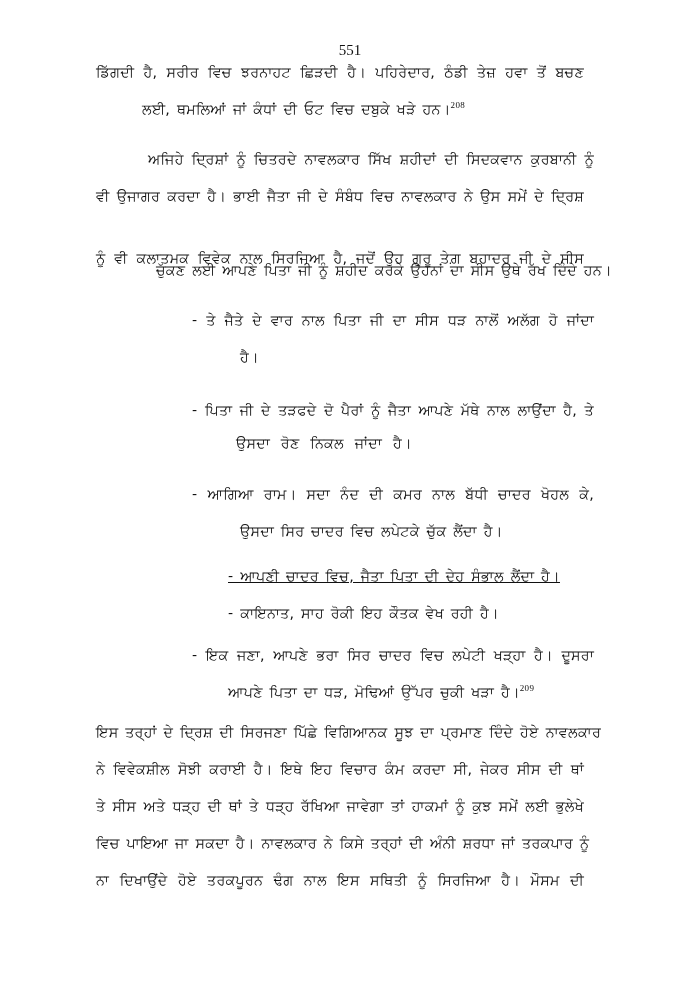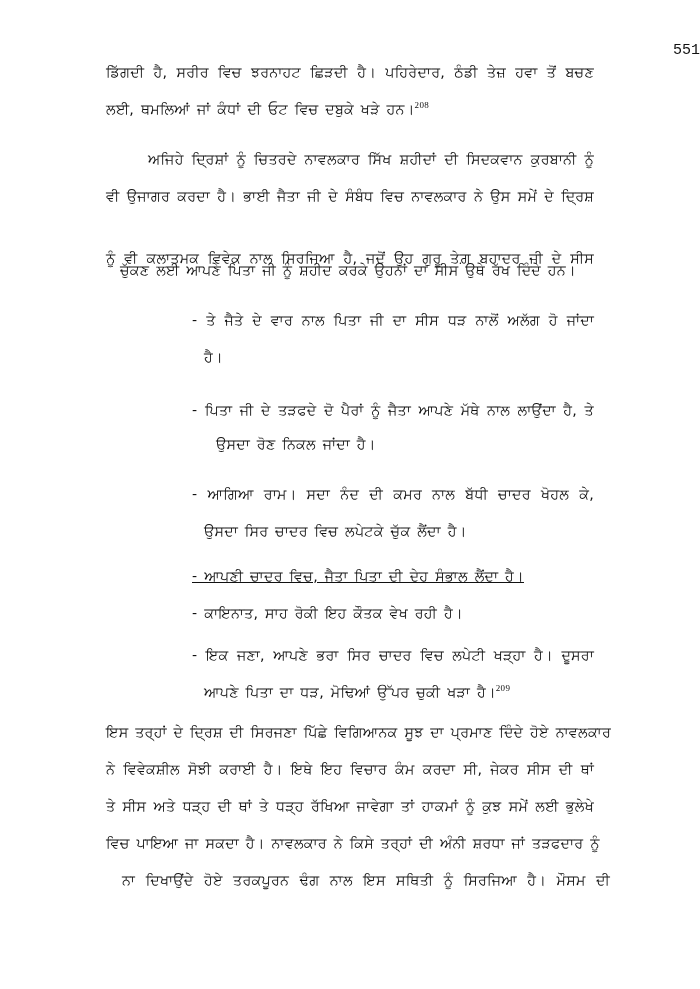--- a/index.html
+++ b/index.html
@@ -13,39 +13,39 @@
       position: relative;
       overflow: hidden;
       font-family: "DejaVu Sans", sans-serif;
       color: #111111;
     }
     .page-number {
       position: absolute;
       top: 42px;
       left: 0;
       width: 700px;
-      text-align: right;
-      font-family: Liberation Mono, monospace;
+      text-align: center;
+      font-family: Liberation Serif, serif;
       font-size: 15px;
     }
     .line {
       position: absolute;
       font-size: 14.2px;
       white-space: nowrap;
       line-height: 20px;
       letter-spacing: 0.3px;
       word-spacing: 2px;
     }
     .justify {
-      left: 106px;
+      left: 96px;
       width: 488px;
       text-align: justify;
       text-align-last: justify;
     }
-    .plain { text-align: left; }
+    .plain { text-align: left; margin-left: 36px; }
     sup {
       font-family: "Liberation Serif", serif;
       font-size: 9px;
       vertical-align: super;
       line-height: 0;
     }
   </style>
 </head>
 <body>
 
@@ -65,39 +65,39 @@
     <div class="line plain" style="top:260px; left:120px;">ਚੁੱਕਣ ਲਈ ਆਪਣੇ ਪਿਤਾ ਜੀ ਨੂੰ ਸ਼ਹੀਦ ਕਰਕੇ ਉਹਨਾਂ ਦਾ ਸੀਸ ਉਥੇ ਰੱਖ ਦਿੰਦੇ ਹਨ।</div>
   </div>
 
   <div>
     <div>
       <div class="line" style="top:310px; left:192px; width:402px; text-align:justify; text-align-last:justify;">- ਤੇ ਜੈਤੇ ਦੇ ਵਾਰ ਨਾਲ ਪਿਤਾ ਜੀ ਦਾ ਸੀਸ ਧੜ ਨਾਲੋਂ ਅਲੱਗ ਹੋ ਜਾਂਦਾ</div>
       <div class="line plain" style="top:347px; left:204px;">ਹੈ।</div>
     </div>
     <div>
       <div class="line" style="top:400px; left:192px; width:402px; text-align:justify; text-align-last:justify;">- ਪਿਤਾ ਜੀ ਦੇ ਤੜਫਦੇ ਦੋ ਪੈਰਾਂ ਨੂੰ ਜੈਤਾ ਆਪਣੇ ਮੱਥੇ ਨਾਲ ਲਾਉਂਦਾ ਹੈ, ਤੇ</div>
-      <div class="line plain" style="top:434px; left:216px;">ਉਸਦਾ ਰੋਣ ਨਿਕਲ ਜਾਂਦਾ ਹੈ।</div>
+      <div class="line plain" style="top:434px; left:200px;font-family:Liberation Mono, monospace;">ਉਸਦਾ ਰੋਣ ਨਿਕਲ ਜਾਂਦਾ ਹੈ।</div>
     </div>
     <div>
       <div class="line" style="top:484px; left:192px; width:402px; text-align:justify; text-align-last:justify;">- ਆਗਿਆ ਰਾਮ। ਸਦਾ ਨੰਦ ਦੀ ਕਮਰ ਨਾਲ ਬੱਧੀ ਚਾਦਰ ਖੋਹਲ ਕੇ,</div>
       <div class="line plain" style="top:521px; left:204px;">ਉਸਦਾ ਸਿਰ ਚਾਦਰ ਵਿਚ ਲਪੇਟਕੇ ਚੁੱਕ ਲੈਂਦਾ ਹੈ।</div>
     </div>
     <div>
       <div class="line plain" style="top:566px; left:192px;text-decoration:underline;">- ਆਪਣੀ ਚਾਦਰ ਵਿਚ, ਜੈਤਾ ਪਿਤਾ ਦੀ ਦੇਹ ਸੰਭਾਲ ਲੈਂਦਾ ਹੈ।</div>
     </div>
     <div>
       <div class="line plain" style="top:603px; left:192px;">- ਕਾਇਨਾਤ, ਸਾਹ ਰੋਕੀ ਇਹ ਕੌਤਕ ਵੇਖ ਰਹੀ ਹੈ।</div>
     </div>
     <div>
       <div class="line" style="top:645px; left:192px; width:402px; text-align:justify; text-align-last:justify;">- ਇਕ ਜਣਾ, ਆਪਣੇ ਭਰਾ ਸਿਰ ਚਾਦਰ ਵਿਚ ਲਪੇਟੀ ਖੜ੍ਹਾ ਹੈ। ਦੂਸਰਾ</div>
-      <div class="line plain" style="top:682px; left:204px;text-align:right;"><span>ਆਪਣੇ ਪਿਤਾ ਦਾ ਧੜ, ਮੋਢਿਆਂ ਉੱਪਰ ਚੁਕੀ ਖੜਾ ਹੈ।</span><sup>209</sup></div>
+      <div class="line plain" style="top:682px; left:192px;text-align:right;"><span>ਆਪਣੇ ਪਿਤਾ ਦਾ ਧੜ, ਮੋਢਿਆਂ ਉੱਪਰ ਚੁਕੀ ਖੜਾ ਹੈ।</span><sup>209</sup></div>
     </div>
   </div>
 
   <div>
     <div class="line justify" style="top:722px;">ਇਸ ਤਰ੍ਹਾਂ ਦੇ ਦ੍ਰਿਸ਼ ਦੀ ਸਿਰਜਣਾ ਪਿੱਛੇ ਵਿਗਿਆਨਕ ਸੂਝ ਦਾ ਪ੍ਰਮਾਣ ਦਿੰਦੇ ਹੋਏ ਨਾਵਲਕਾਰ</div>
     <div class="line justify" style="top:759px;">ਨੇ ਵਿਵੇਕਸ਼ੀਲ ਸੋਝੀ ਕਰਾਈ ਹੈ। ਇਥੇ ਇਹ ਵਿਚਾਰ ਕੰਮ ਕਰਦਾ ਸੀ, ਜੇਕਰ ਸੀਸ ਦੀ ਥਾਂ</div>
     <div class="line justify" style="top:796px;">ਤੇ ਸੀਸ ਅਤੇ ਧੜ੍ਹ ਦੀ ਥਾਂ ਤੇ ਧੜ੍ਹ ਰੱਖਿਆ ਜਾਵੇਗਾ ਤਾਂ ਹਾਕਮਾਂ ਨੂੰ ਕੁਝ ਸਮੇਂ ਲਈ ਭੁਲੇਖੇ</div>
-    <div class="line justify" style="top:833px;">ਵਿਚ ਪਾਇਆ ਜਾ ਸਕਦਾ ਹੈ। ਨਾਵਲਕਾਰ ਨੇ ਕਿਸੇ ਤਰ੍ਹਾਂ ਦੀ ਅੰਨੀ ਸ਼ਰਧਾ ਜਾਂ ਤੜਫਦਾਰ ਨੂੰ</div>
-    <div class="line justify" style="top:870px;margin-left:16px;">ਨਾ ਦਿਖਾਉਂਦੇ ਹੋਏ ਤਰਕਪੂਰਨ ਢੰਗ ਨਾਲ ਇਸ ਸਥਿਤੀ ਨੂੰ ਸਿਰਜਿਆ ਹੈ। ਮੌਸਮ ਦੀ</div>
+    <div class="line justify" style="top:833px;">ਵਿਚ ਪਾਇਆ ਜਾ ਸਕਦਾ ਹੈ। ਨਾਵਲਕਾਰ ਨੇ ਕਿਸੇ ਤਰ੍ਹਾਂ ਦੀ ਅੰਨੀ ਸ਼ਰਧਾ ਜਾਂ ਤਰਕਪਾਰ ਨੂੰ</div>
+    <div class="line justify" style="top:870px;">ਨਾ ਦਿਖਾਉਂਦੇ ਹੋਏ ਤਰਕਪੂਰਨ ਢੰਗ ਨਾਲ ਇਸ ਸਥਿਤੀ ਨੂੰ ਸਿਰਜਿਆ ਹੈ। ਮੌਸਮ ਦੀ</div>
   </div>
 
 </div>
 
 </body></html>

